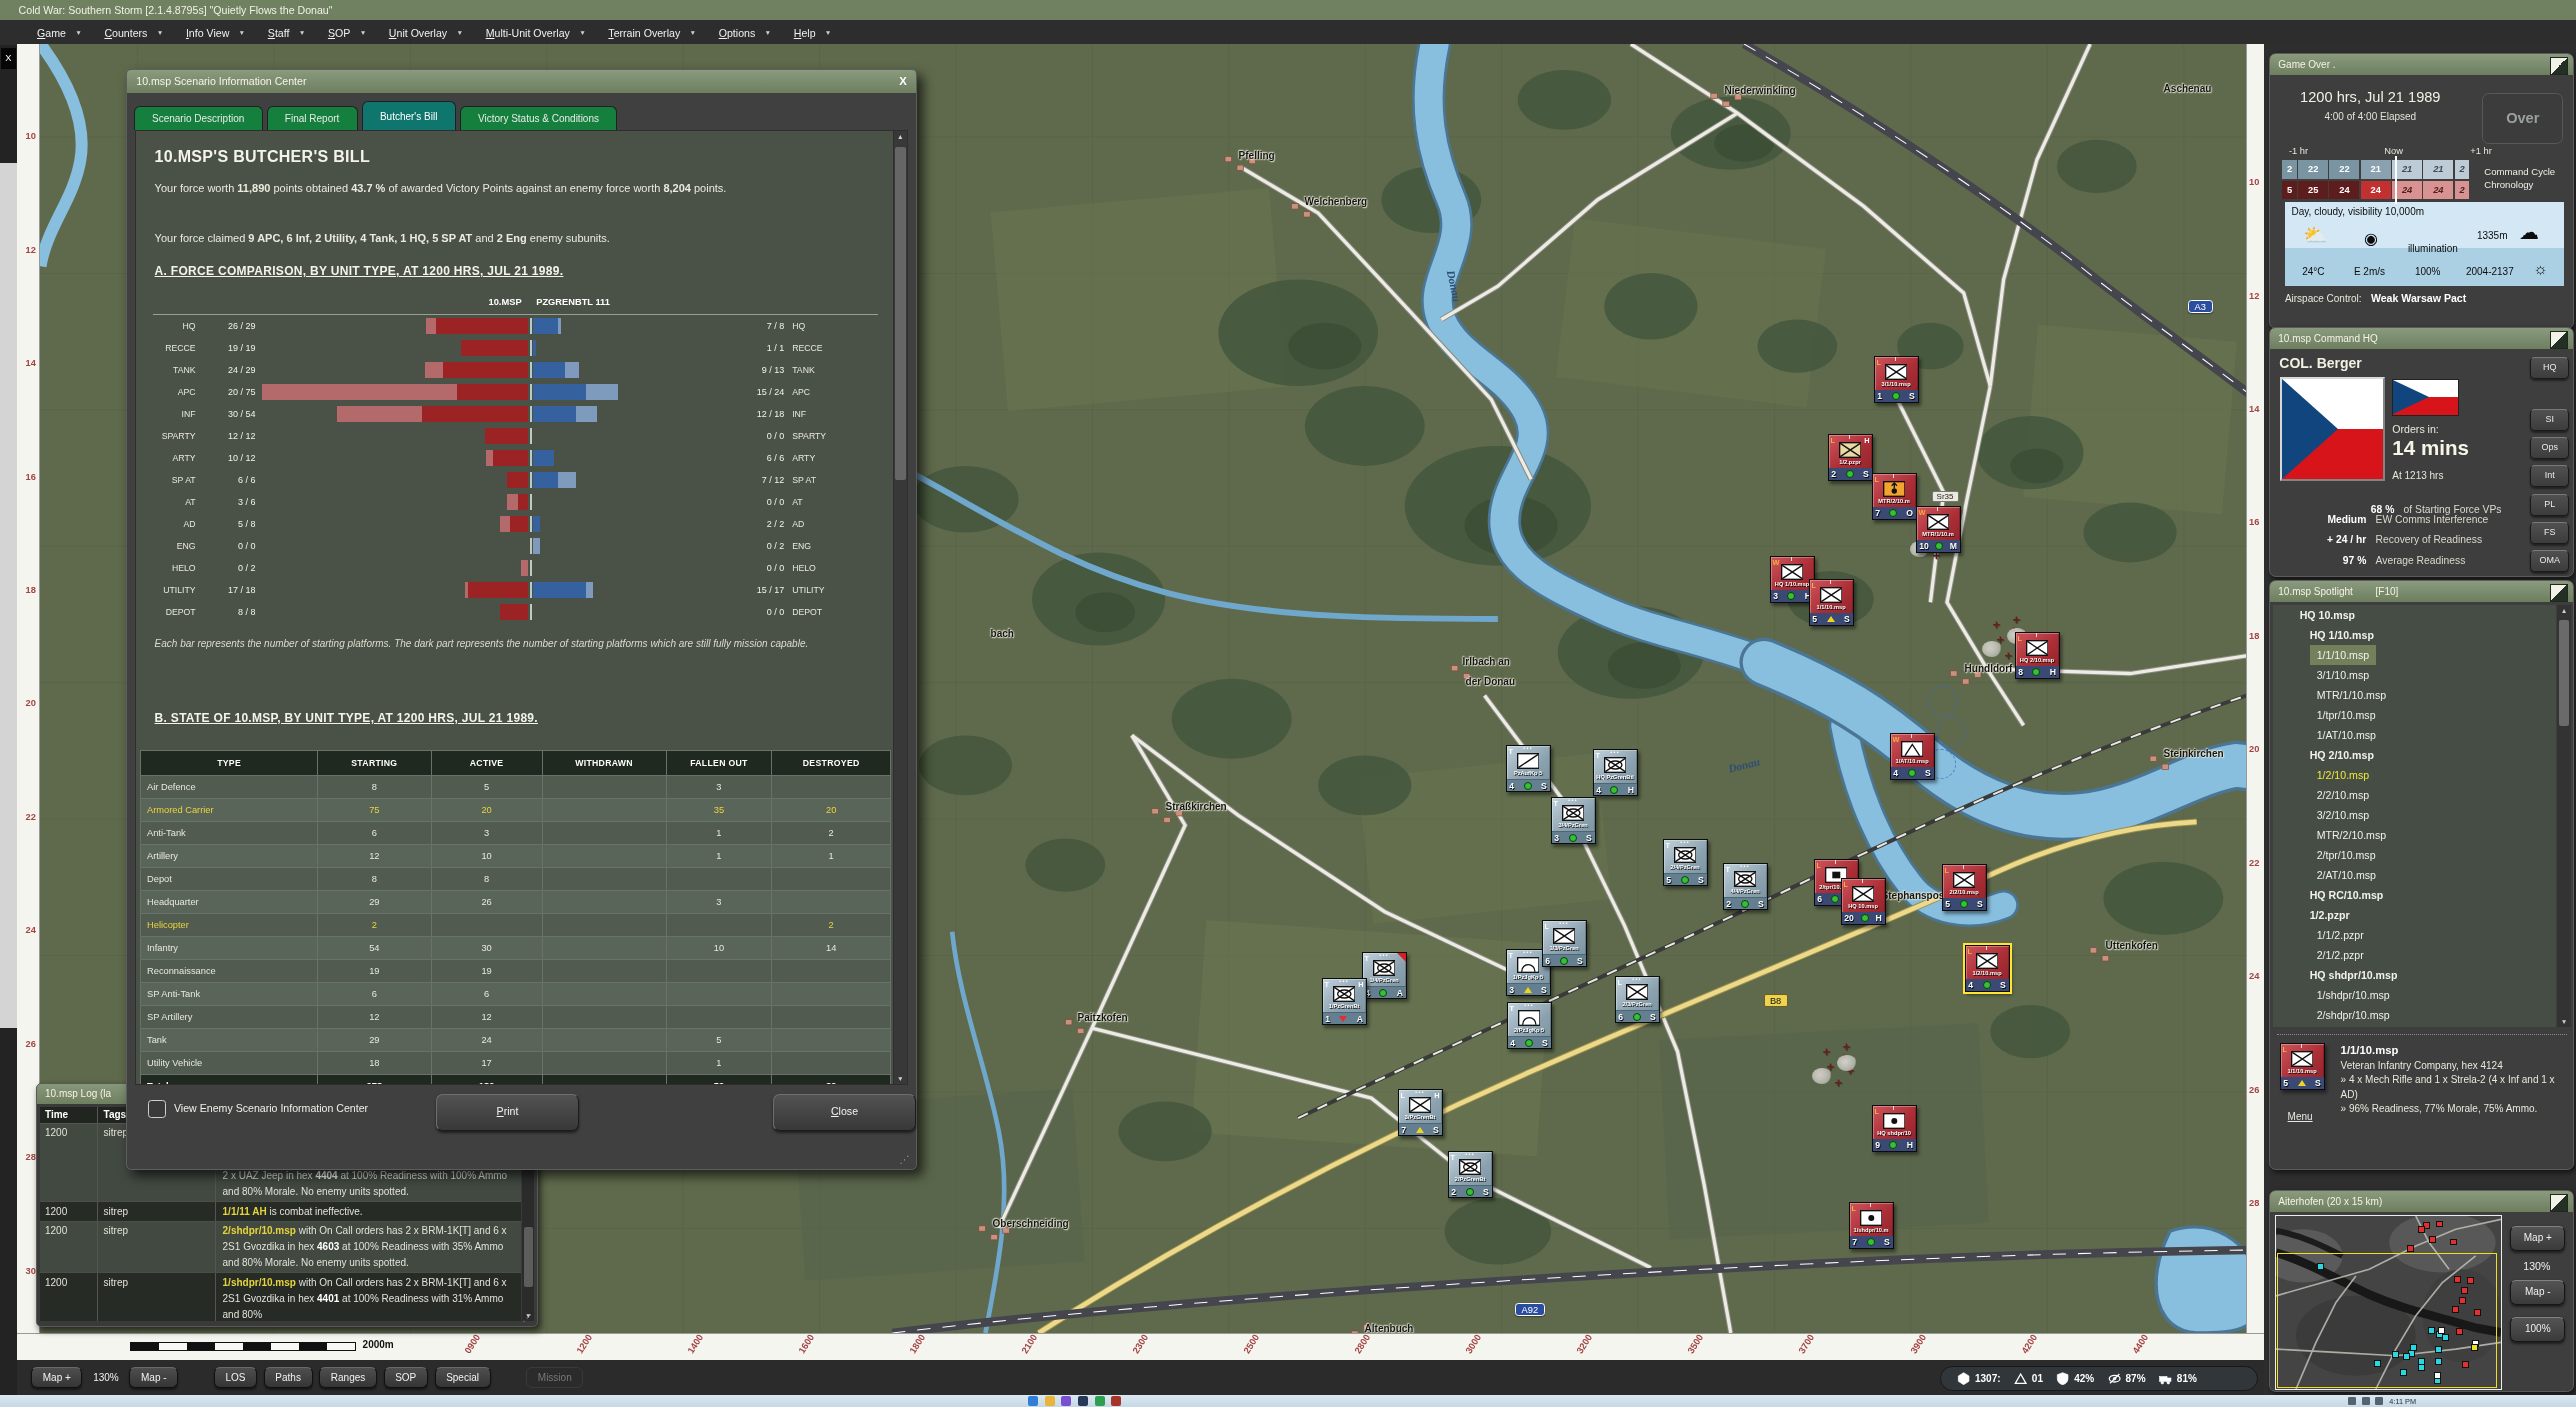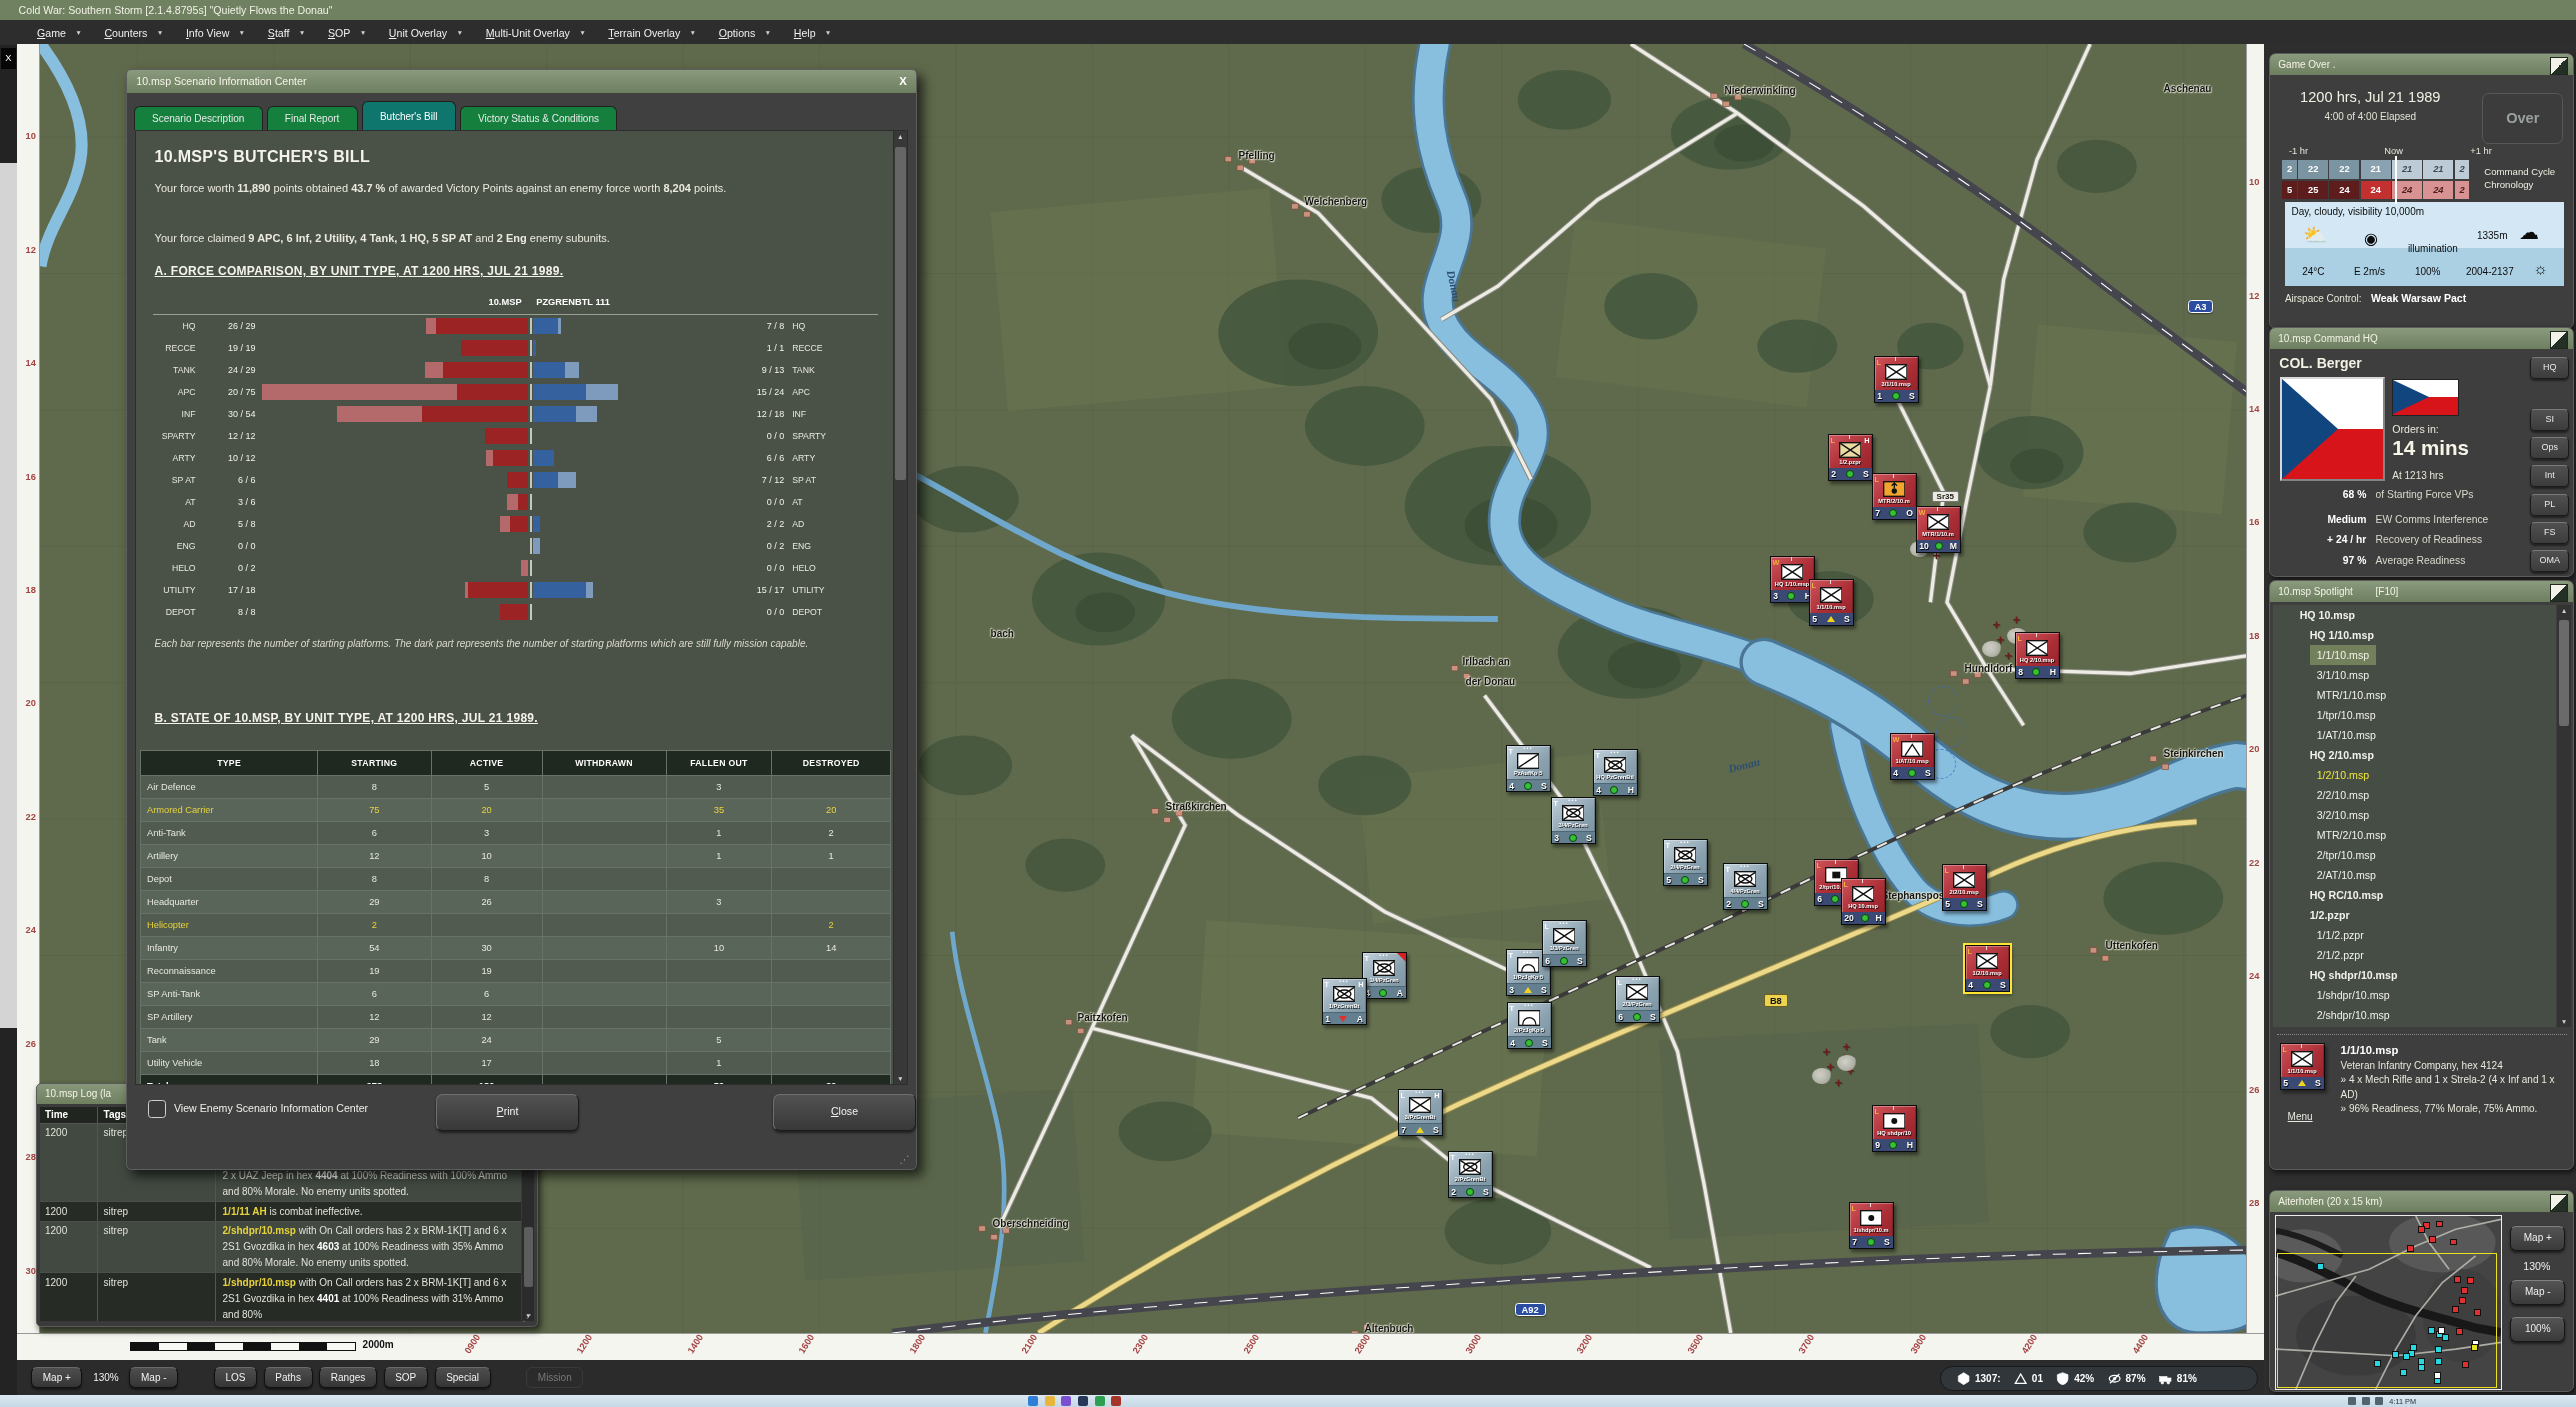--- a/index.html
+++ b/index.html
@@ -28,21 +28,21 @@
   #rulerB{left:0;top:1289px;width:2247px;height:26px;border-top:0.7px solid #999;}
   .rnum{position:absolute;color:#a34444;font-weight:bold;font-size:9.3px;}
   .rb-num{transform:rotate(-58deg);}
   #scalebar{position:absolute;left:113px;top:8px;height:6.7px;display:flex;border:0.7px solid #111;}
   #scalebar i{display:block;width:28px;height:6.7px;}
   #scalelabel{position:absolute;left:346px;top:5.3px;font-weight:bold;font-size:10px;color:#111;}
   .town{position:absolute;color:#151515;font-weight:bold;font-size:10px;white-space:nowrap;
         text-shadow:0 0 2px #e8e8d8,0.7px 0.7px 1.3px #e8e8d8,-0.7px -0.7px 1.3px #e8e8d8;z-index:2;}
   .riverlab{position:absolute;color:#2c4f72;font-family:"Liberation Serif",serif;font-style:italic;
         font-weight:bold;font-size:11.3px;z-index:2;}
-  .sign{position:absolute;z-index:2;font-weight:bold;text-align:center;}
+  .sign{position:absolute;z-index:2;font-weight:normal;text-align:center;}
   .sign.ab{background:#2b4da0;color:#fff;border:1.3px solid #fff;border-radius:3.3px;
            font-size:9.3px;padding:0.7px 6px;box-shadow:0 0.7px 1.3px #0008;}
   .sign.b{background:#edd34f;color:#111;border:0.7px solid #6b5e20;border-radius:2px;
           font-size:9.3px;padding:0.7px 5.3px;}
   .sign.sr{background:#eceadf;color:#222;border:0.7px solid #777;border-radius:2px;
           font-size:8px;padding:0 4px;}
   
   .counter{position:absolute;width:43px;height:45px;z-index:4;border:0.7px solid #0c0c0c;
            box-shadow:2px 2.7px 3.3px rgba(0,0,0,.45),inset 0.7px 0.7px 0 rgba(255,255,255,.4),inset -0.7px -0.7px 0 rgba(0,0,0,.3);}
   .counter.r{background:linear-gradient(140deg,#cf545a 0%,#ab2e36 50%,#8e2129 100%);}
@@ -1515,21 +1515,21 @@
       <div id="flagbig" class="flag">
           <i style="border-top: 50px solid transparent; border-bottom: 50px solid transparent; border-left: 56px solid rgb(17, 69, 126);"></i>
         </div>
       <div id="flagsm" class="flag">
           <i style="border-top: 17.6px solid transparent; border-bottom: 17.6px solid transparent; border-left: 36px solid rgb(17, 69, 126);"></i>
         </div>
       <div id="orders-lab">Orders in:</div>
       <div id="orders-val">14 mins</div>
       <div id="orders-at">At 1213 hrs</div>
       <div id="hq-stats">
-          <div class="stat-row" style="top: 161px;">
+          <div class="stat-row" style="top: 176px; padding-left: 28px;">
             <span class="stat-v">68 %</span>
             <span class="stat-l">of Starting Force VPs</span>
           </div>
           <div class="stat-row" style="top: 186px;">
             <span class="stat-v">Medium</span>
             <span class="stat-l">EW Comms Interference</span>
           </div>
           <div class="stat-row" style="top: 206px;">
             <span class="stat-v">+ 24 / hr</span>
             <span class="stat-l">Recovery of Readiness</span>

